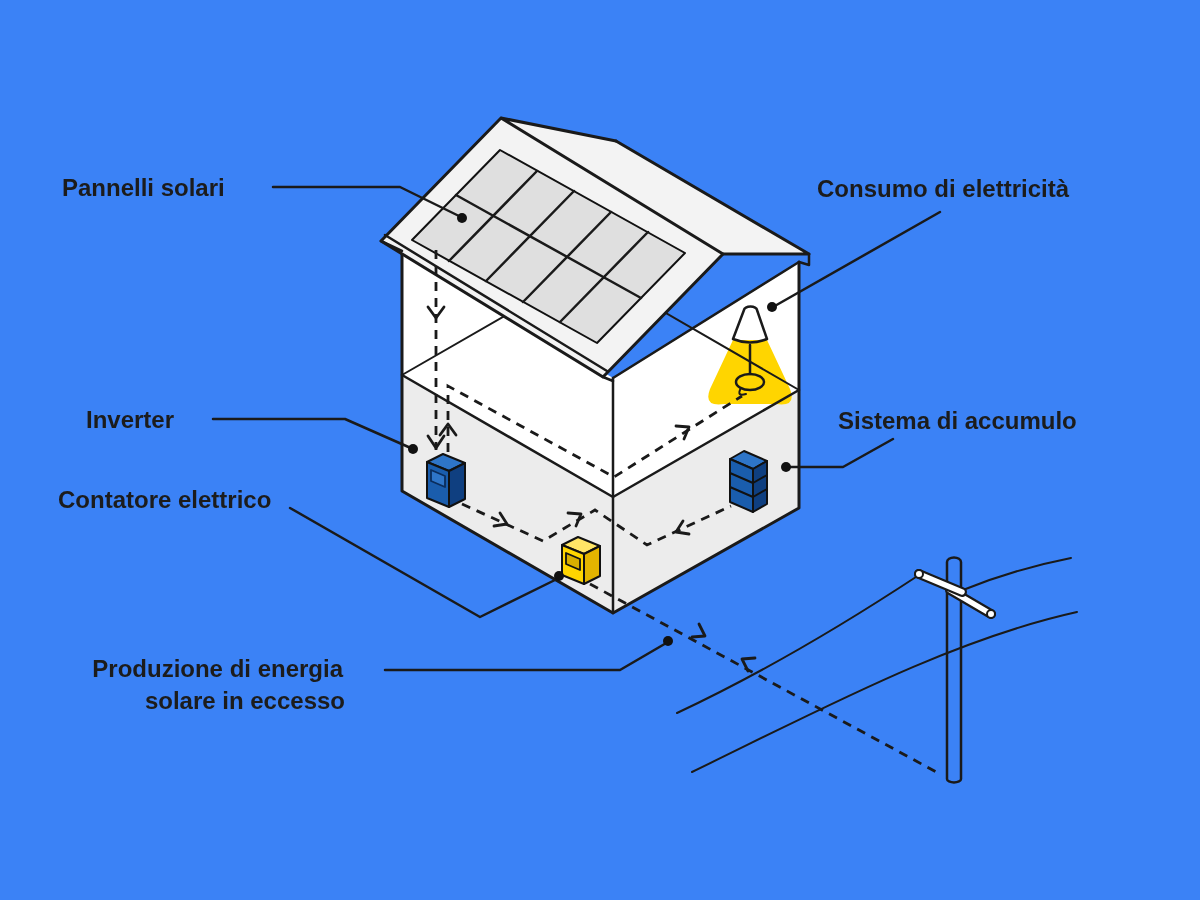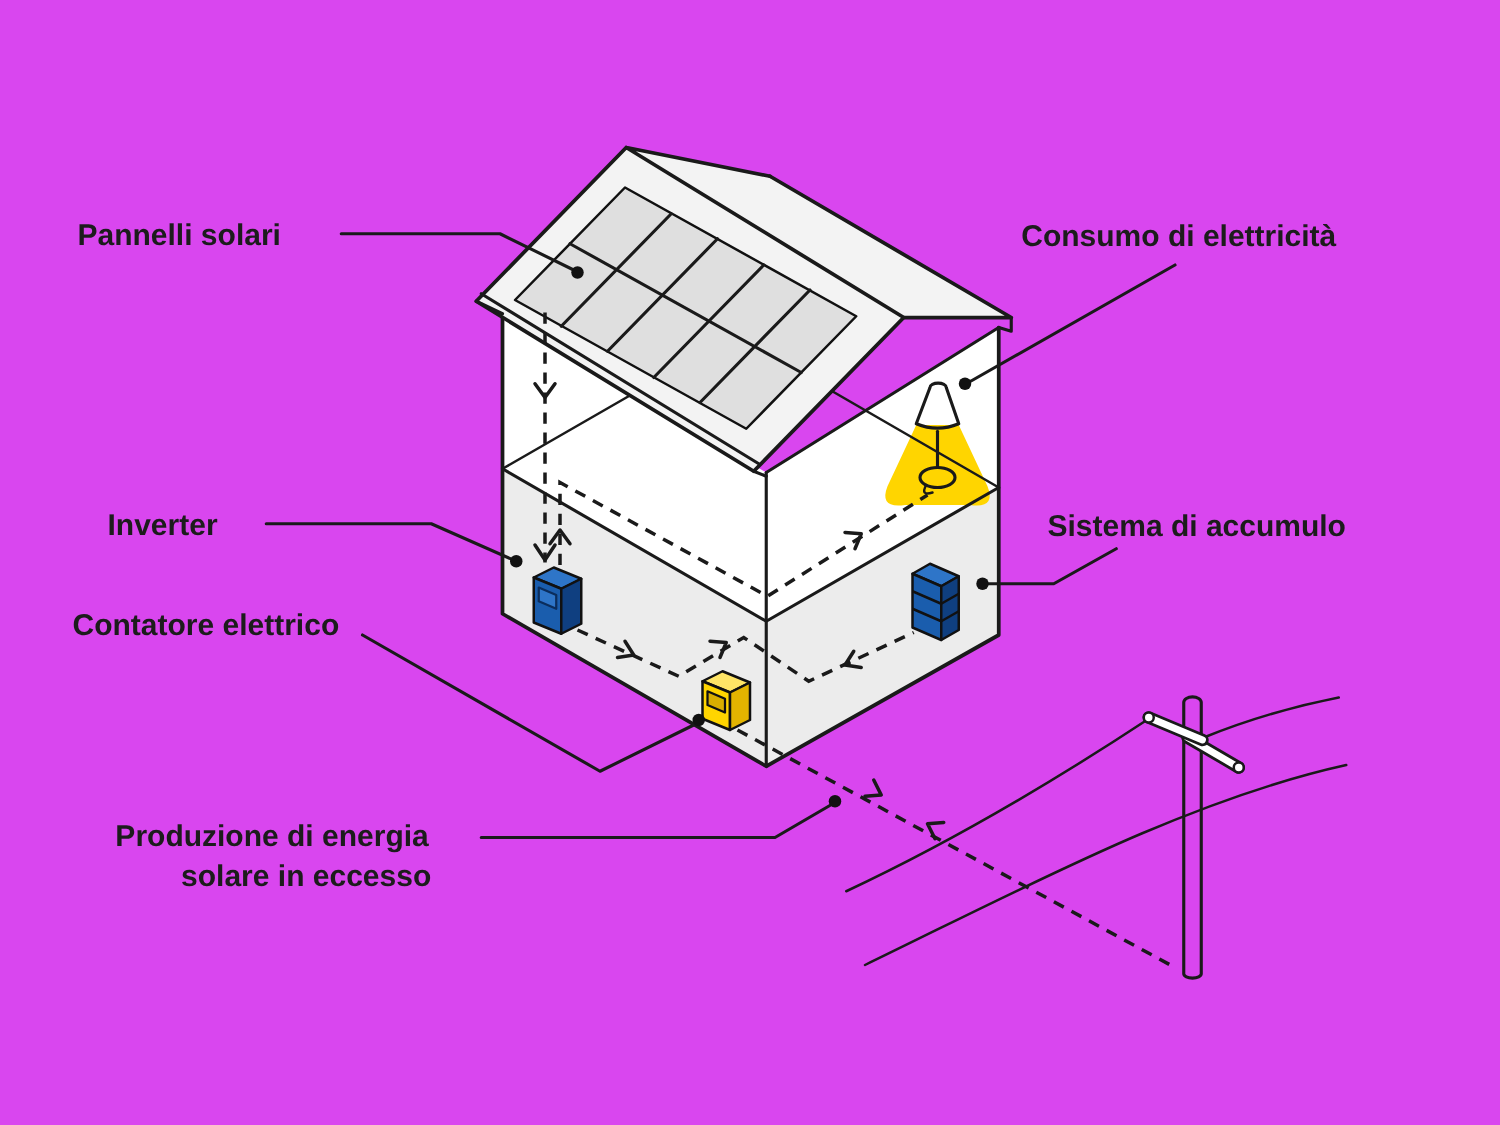--- a/index.html
+++ b/index.html
@@ -1,16 +1,16 @@
 <!DOCTYPE html>
 <html><head>
 <meta charset="utf-8">
 <style>
   html,body{margin:0;padding:0;background:#ffffff;}
-  .stage{width:1200px;height:900px;position:relative;background:#d946ef;overflow:hidden;}
+  .stage{width:1200px;height:900px;position:relative;background:#3b82f6;overflow:hidden;}
   svg{display:block;}
   .label{font-family:"Liberation Sans","DejaVu Sans",sans-serif;font-size:24px;font-weight:700;fill:#1c1c1c;}
   .ink{stroke:#1a1a1a;fill:none;stroke-linecap:round;stroke-linejoin:round;}
   .w3{stroke-width:3;}
   .w25{stroke-width:2.5;}
   .w2{stroke-width:2;}
   .dash{stroke:#1a1a1a;fill:none;stroke-width:2.8;stroke-dasharray:9 7;stroke-linecap:butt;}
   .chev{stroke:#1a1a1a;fill:none;stroke-width:2.8;stroke-linecap:round;stroke-linejoin:round;}
   .dot{fill:#111111;stroke:none;}
   .boxline{stroke:#111111;stroke-width:2;stroke-linejoin:round;}

